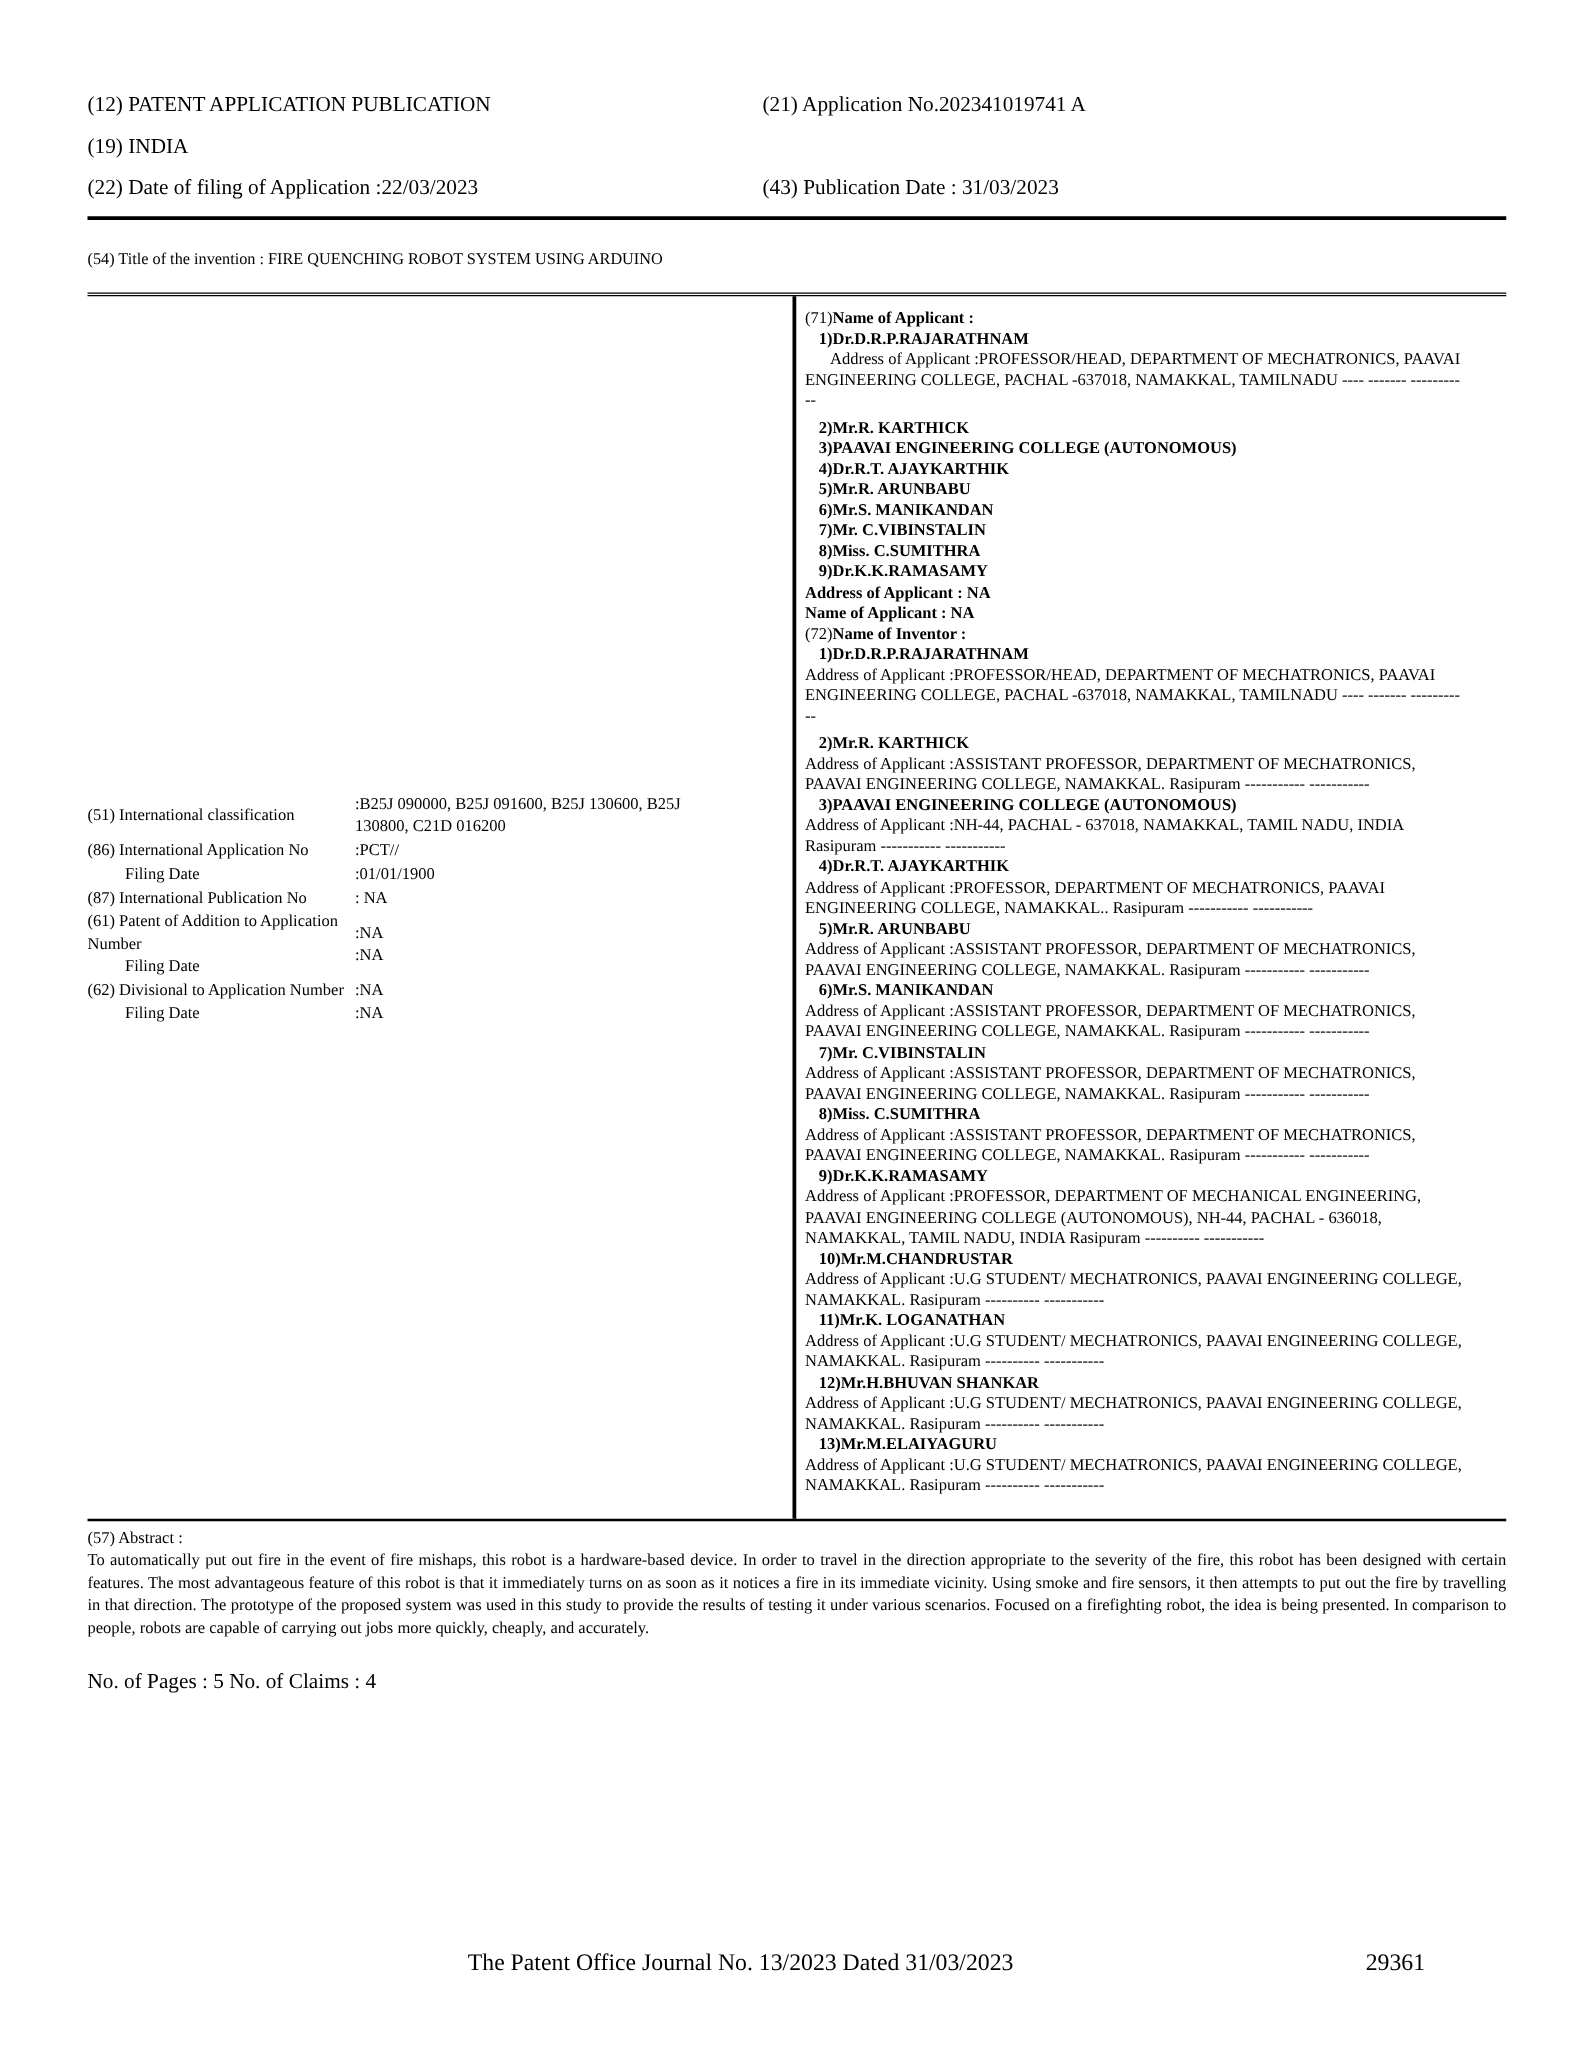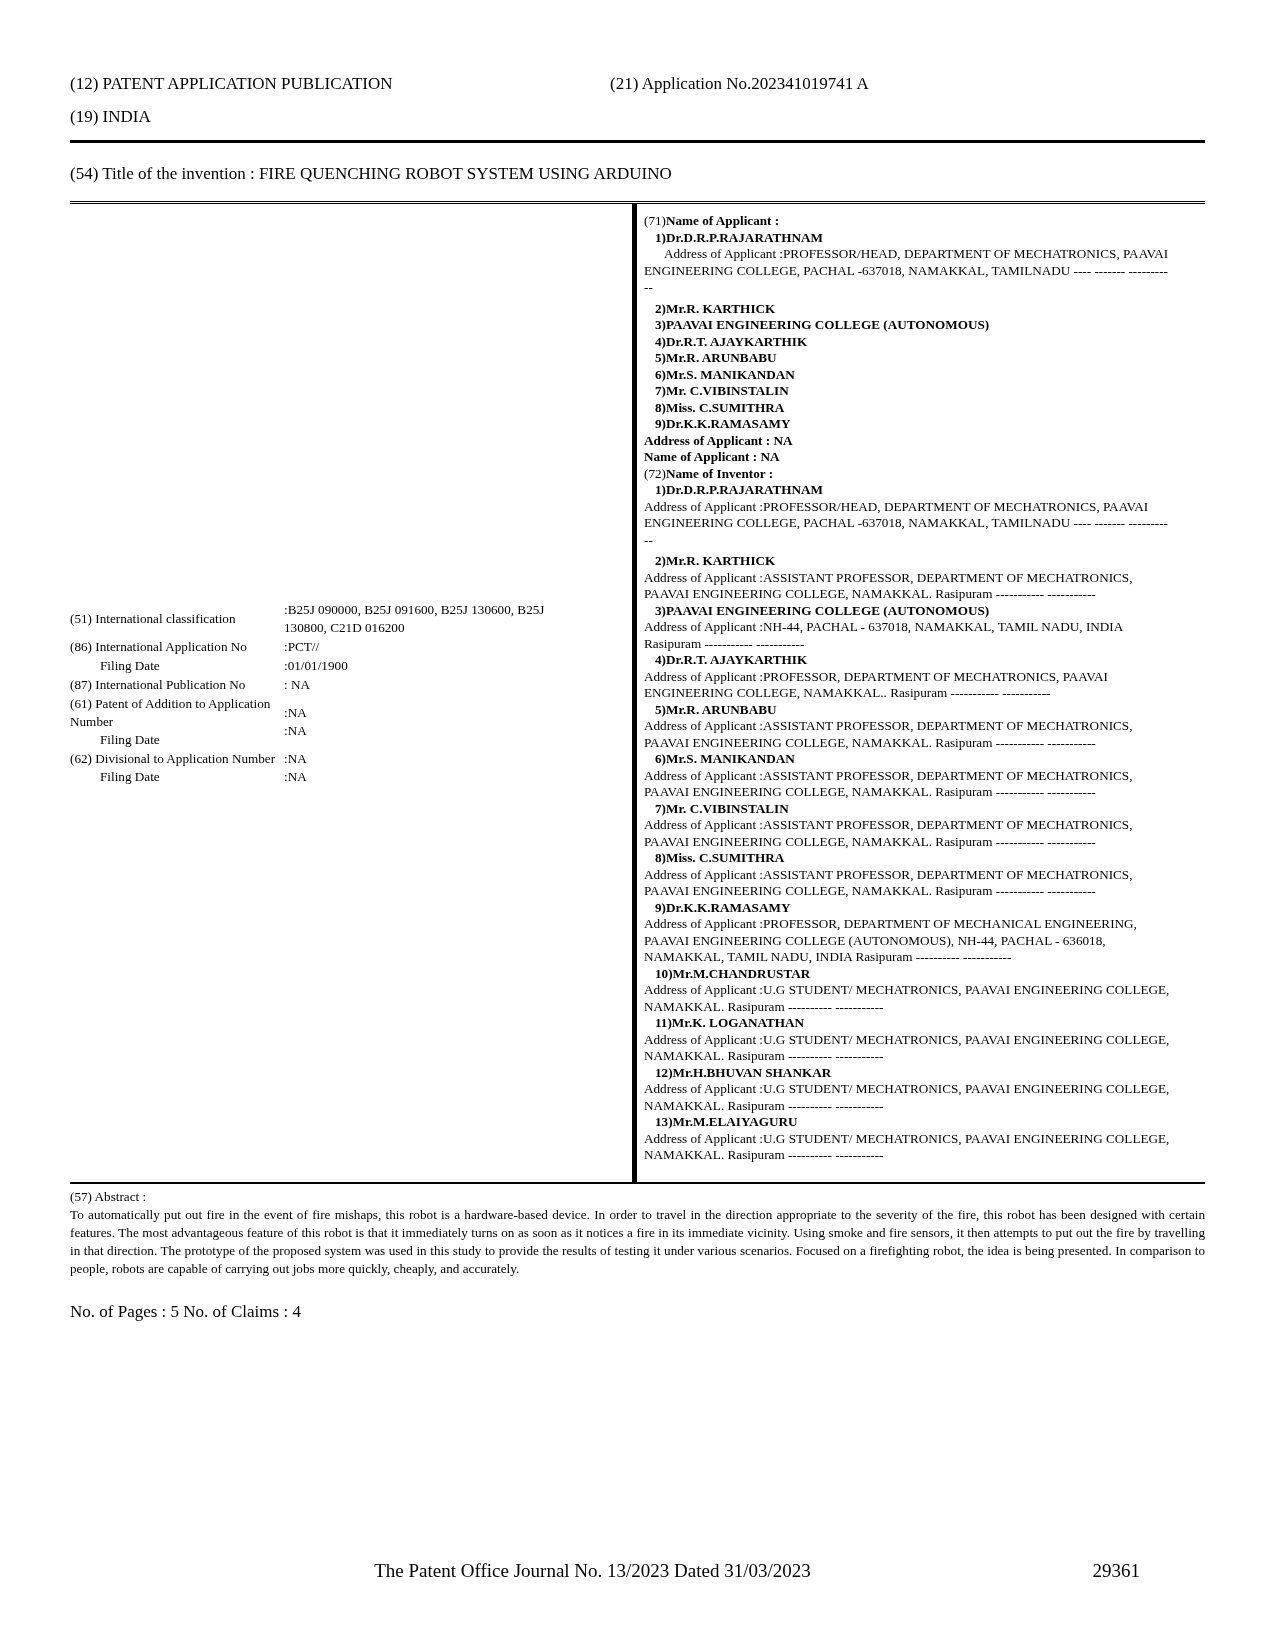--- a/index.html
+++ b/index.html
@@ -3,23 +3,23 @@
 <meta charset="utf-8">
 <style>
   html,body{margin:0;padding:0;background:#fff;}
   .page{position:relative;width:1275px;height:1650px;background:#ffffff;color:#000;
         font-family:"Liberation Serif", serif;overflow:hidden;}
   .content{position:absolute;left:70px;top:0;width:1135px;}
   .hdr{padding-top:74px;}
   .hrow{display:flex;font-size:17px;line-height:20px;margin-bottom:13px;}
   .hrow > div:first-child{width:540px;}
   .rule{border-top:3px solid #000;margin-top:13px;}
-  .title{font-size:17px;line-height:20px;margin-top:21px;}
+  .title{font-size:13px;line-height:20px;margin-top:21px;}
   .tbl{display:flex;margin-top:17px;border-top:3px double #000;border-bottom:2px solid #000;height:978px;}
-  .cell-l{width:567px;box-sizing:border-box;border-right:5px solid #000000;
+  .cell-l{width:567px;box-sizing:border-box;border-right:3px solid #000000;
           display:flex;flex-direction:column;justify-content:center;padding-right:8px;}
   .cell-r{flex:1;box-sizing:border-box;padding:9px 34px 0 7px;font-size:13.2px;line-height:16.5px;}
   .brow{display:flex;align-items:center;font-size:13.2px;line-height:18px;margin:1px 0;}
   .blabel{width:214px;}
   .blabel .sub{margin-left:30px;}
   .blabel.ind{box-sizing:border-box;padding-left:30px;}
   .bval{flex:1;box-sizing:border-box;padding-right:40px;}
   .pline.b{font-weight:bold;}
   .pline .pre{font-weight:normal;}
   .pline.i1{margin-left:11px;}
@@ -39,20 +39,24 @@
   <div class="content">
 
     <div class="hdr">
       <div class="hrow">
         <div>(12) PATENT APPLICATION PUBLICATION</div>
         <div>(21) Application No.202341019741 A</div>
       </div>
       <div class="hrow">
         <div>(19) INDIA</div>
         <div></div>
+      </div>
+      <div class="hrow">
+        <div>(22) Date of filing of Application :22/03/2023</div>
+        <div>(43) Publication Date : 31/03/2023</div>
       </div>
     </div>
 
     <div class="rule"></div>
 
     <div class="title">(54) Title of the invention : FIRE QUENCHING ROBOT SYSTEM USING ARDUINO</div>
 
     <div class="tbl">
       <div class="cell-l">
         <div id="biblio">

